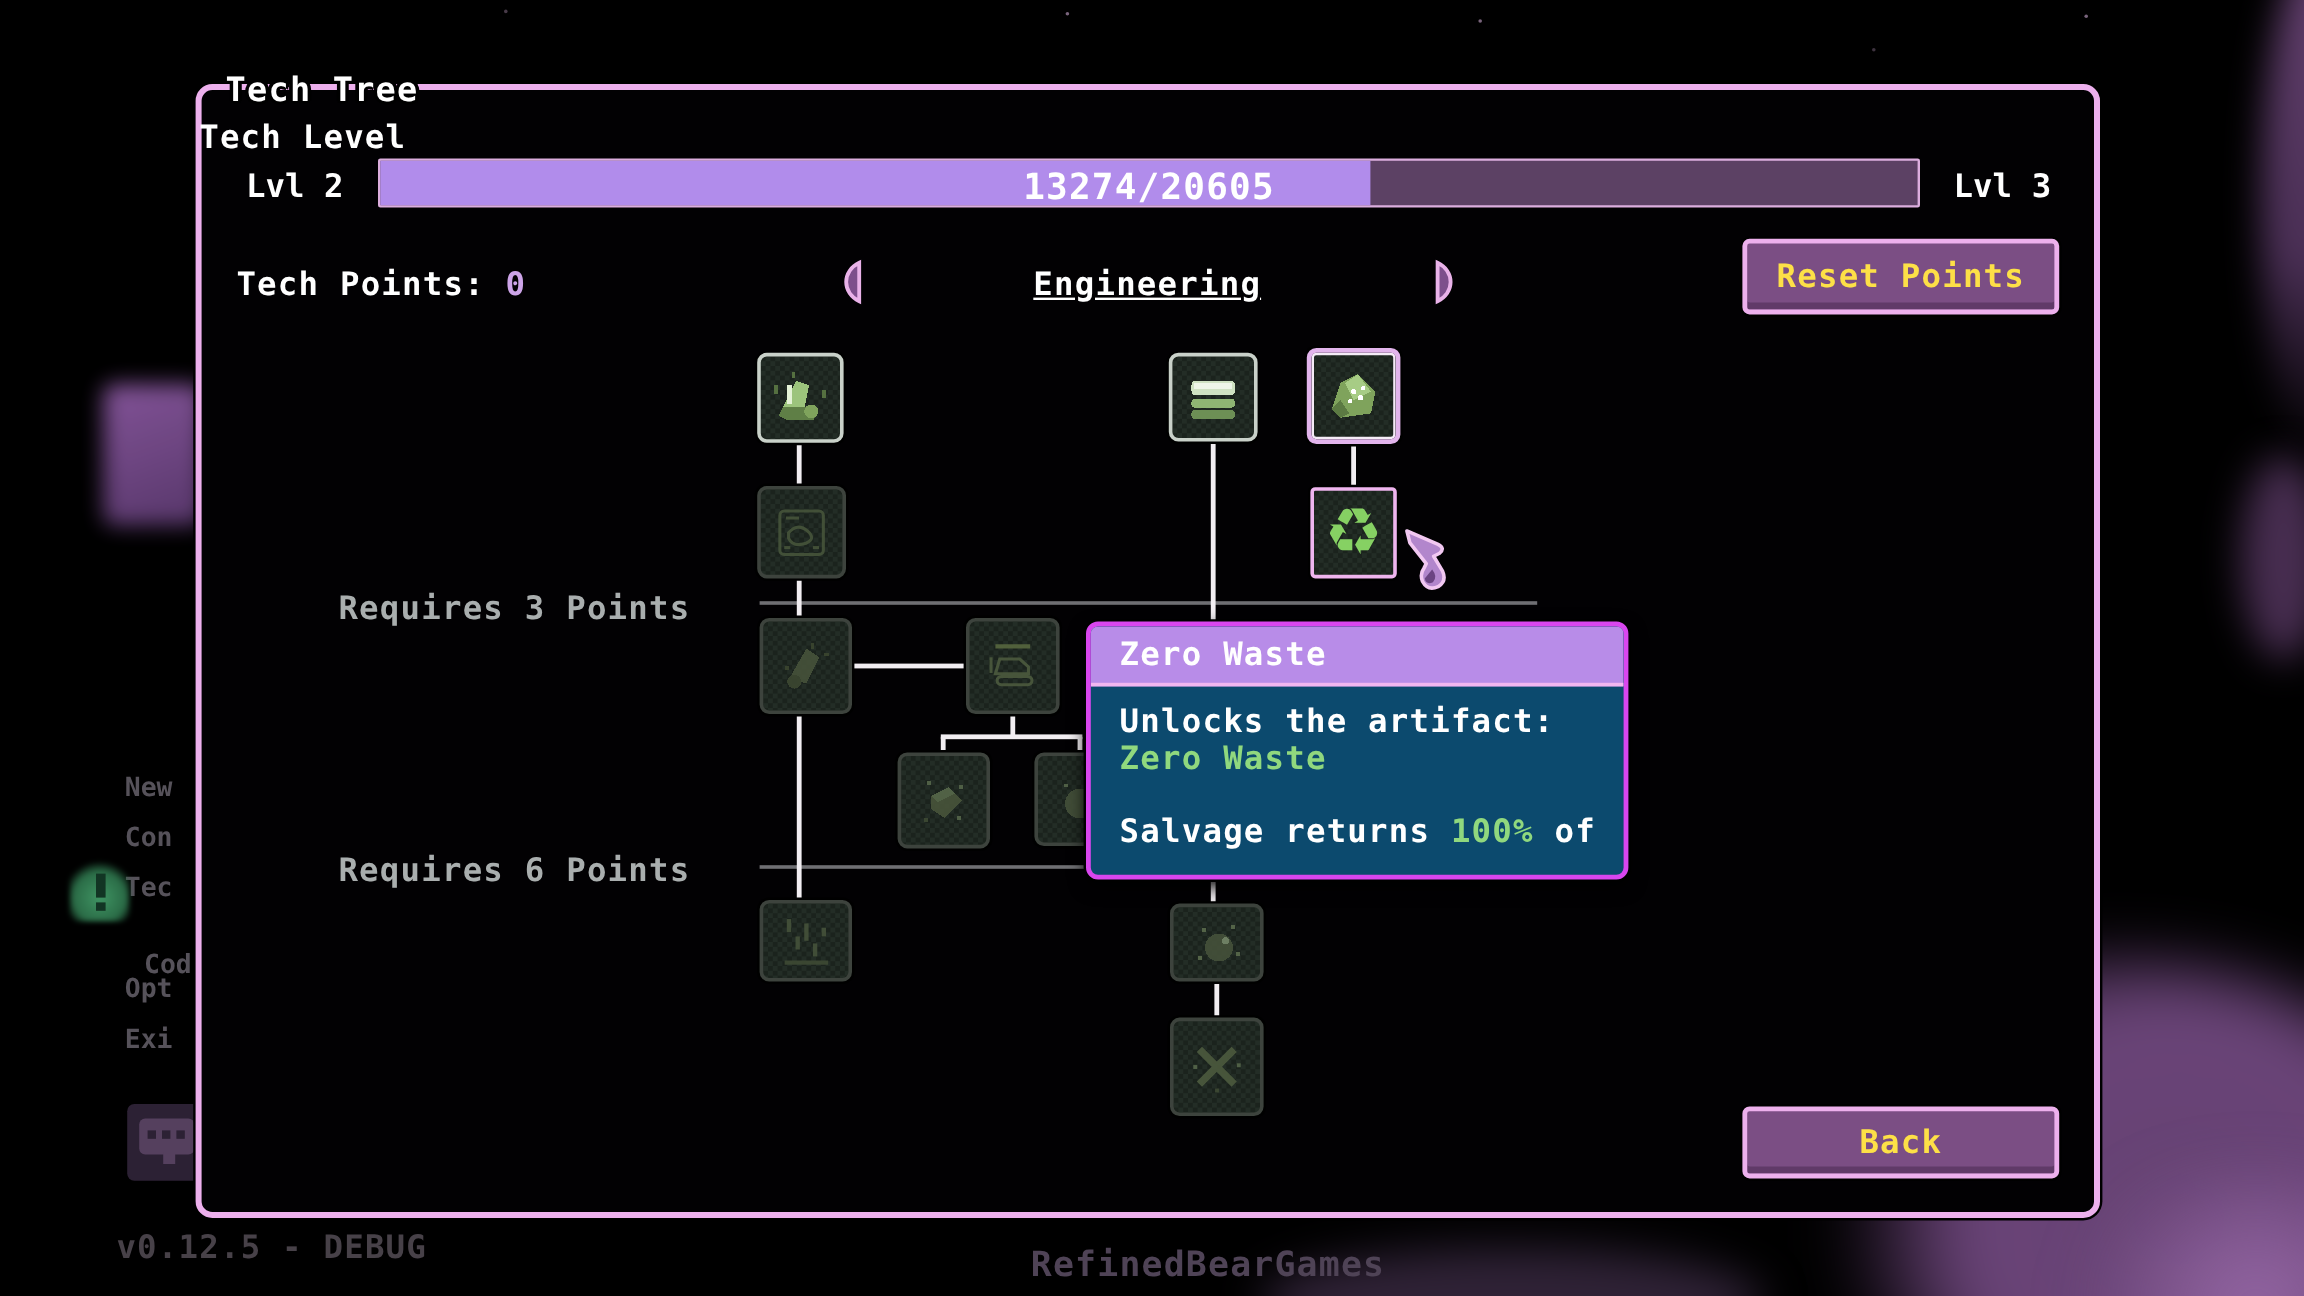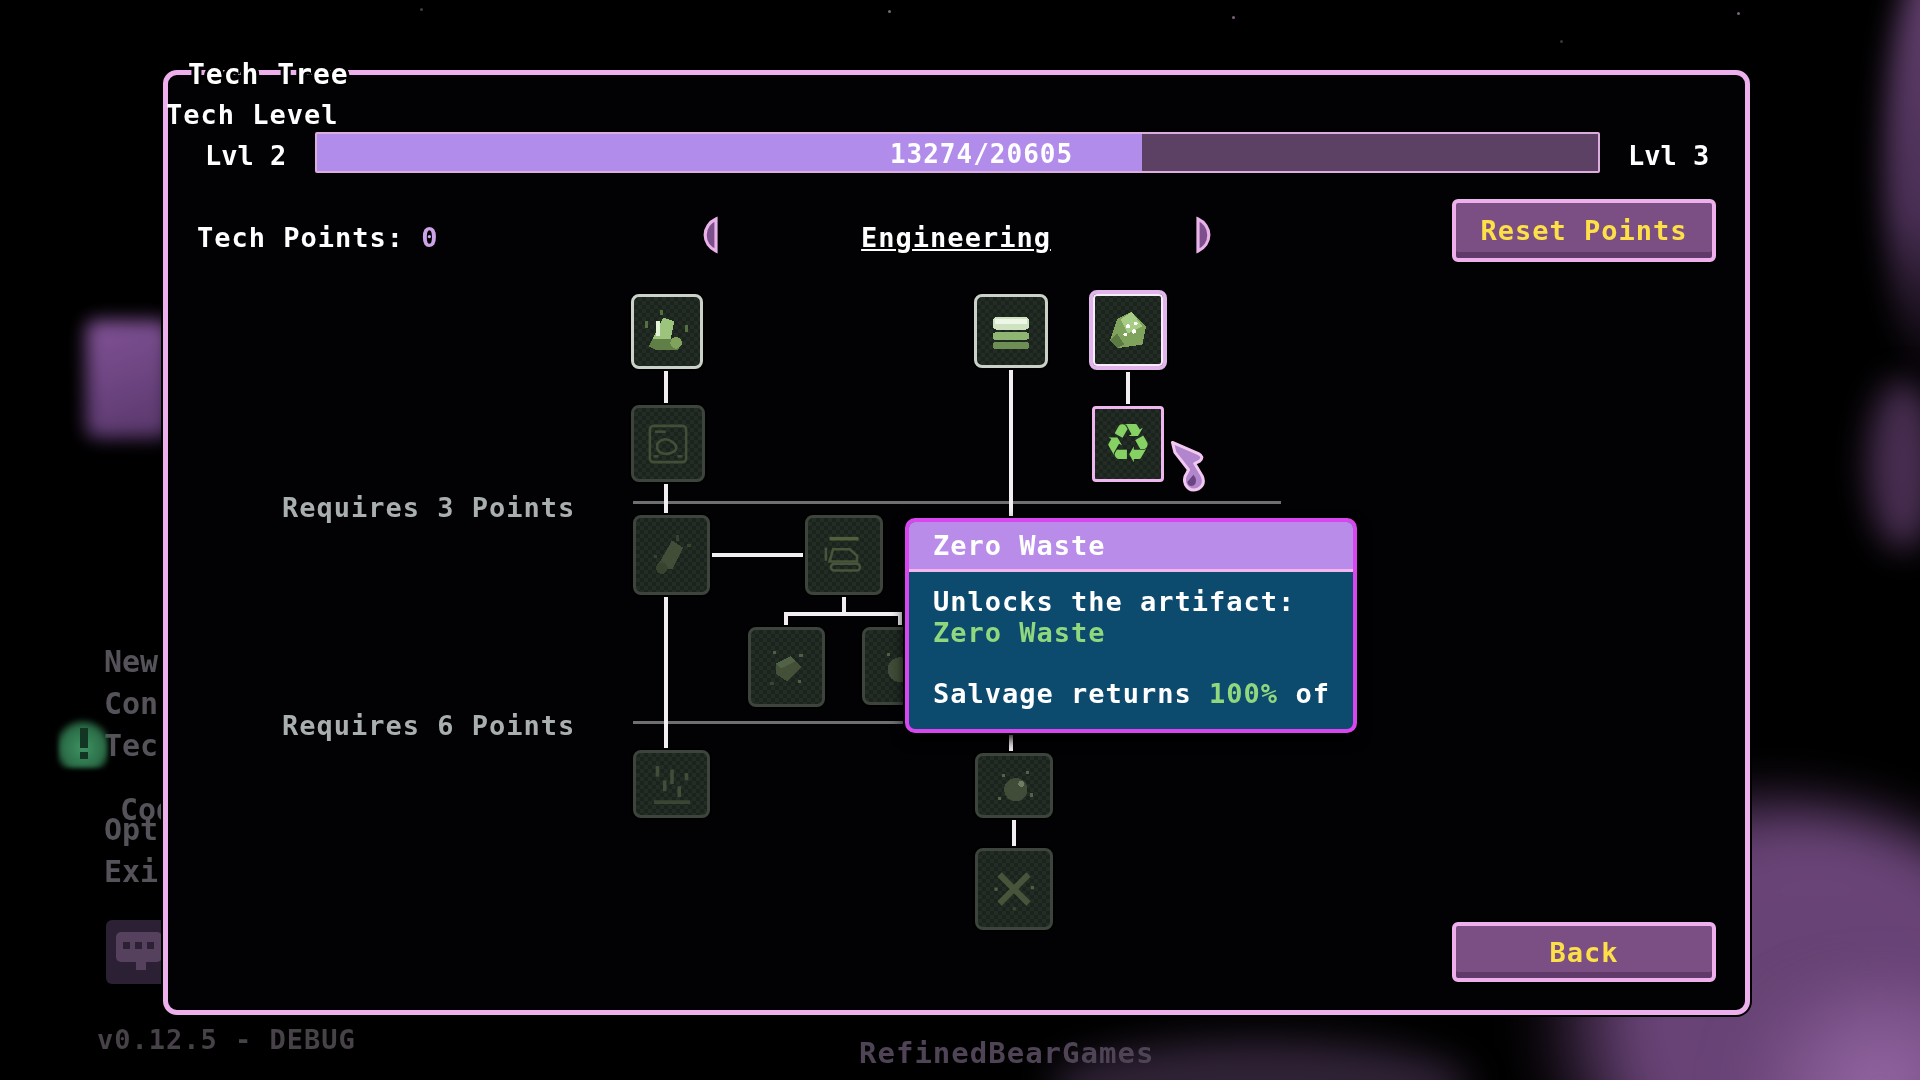--- a/index.html
+++ b/index.html
@@ -14,21 +14,21 @@
           background:radial-gradient(circle, #a372b3cc 0%, transparent 70%); }
   .neb3 { left:1884px; top:-40px; width:90px; height:420px;
           background:linear-gradient(180deg,#7a4f88cc,#4a2f55 60%,transparent); filter:blur(14px); }
   .neb4 { left:1868px; top:380px; width:70px; height:170px; background:#6a4478aa; filter:blur(16px); }
   .neb5 { left:1050px; top:1040px; width:420px; height:90px; background:#58406688; filter:blur(18px); }
   .logo-blur { position:absolute; left:86px; top:320px; width:84px; height:118px; z-index:0;
           background:linear-gradient(160deg,#8a58a0,#5c3a70); filter:blur(9px); border-radius:10px; opacity:.95; }
   .star { position:absolute; width:3px; height:3px; border-radius:50%; background:#caa6ce; opacity:.6; z-index:0; }
 
   .bg-menu-item { position:absolute; left:104px; width:60px; height:34px; overflow:hidden;
-          font-size:30px; color:#56525a; z-index:0; white-space:nowrap; }
+          font-size:22px; color:#56525a; z-index:0; white-space:nowrap; }
   .excl-badge { position:absolute; left:58px; top:718px; width:50px; height:50px; z-index:0;
           background:radial-gradient(circle at 50% 60%, #3f9463 0%, #2a6b46 55%, transparent 78%);
           filter:blur(2px); border-radius:8px; }
   .excl-bar { position:absolute; left:80px; top:728px; width:8px; height:20px; background:#123524; z-index:0; }
   .excl-dot { position:absolute; left:80px; top:752px; width:8px; height:7px; background:#123524; z-index:0; }
   .chat-tile { position:absolute; left:106px; top:920px; width:66px; height:64px; background:#2c2134;
           border-radius:6px; z-index:0; }
   .chat-bubble { position:absolute; left:10px; top:12px; width:46px; height:30px; background:#55405e; border-radius:5px; }
   .chat-bubble i { position:absolute; top:10px; width:7px; height:7px; background:#2c2134; }
   .chat-tail { position:absolute; left:30px; top:40px; width:10px; height:10px; background:#55405e; }
@@ -45,22 +45,22 @@
   .tech-level-title { position:absolute; left:166px; top:99px; width:1903px; 
            font-size:27px; letter-spacing:1px; z-index:2; }
 
   .lvl-label { position:absolute; top:140px; font-size:27px; z-index:2; }
   .lvl-left  { left:205px; }
   .lvl-right { left:1628px; }
 
   .progress { position:absolute; left:315px; top:132px; width:1285px; height:41px; z-index:2;
            background:#5c4164; border:2px solid #dcaede; border-radius:2px; }
   .progress-fill { position:absolute; left:0; top:0; height:100%; background:#b18ceb; }
-  .progress-text { position:absolute; left:0; top:5px; width:100%; text-align:center; font-size:26px;
-           color:#fff; letter-spacing:1px;margin-left:24px; }
+  .progress-text { position:absolute; left:0; top:5px; width:100%; text-align:center; font-size:30px;
+           color:#fff; letter-spacing:1px; }
 
   .tech-points { position:absolute; left:197px; top:222px; font-size:27px; z-index:2; letter-spacing:1px; }
   .tech-points .pts { color:#cda4e8; }
   .category-label { position:absolute; left:720px; top:222px; width:472px; text-align:center; font-size:27px;
            z-index:2; letter-spacing:1px;text-decoration:underline; }
   .arrow { position:absolute; top:215px; width:28px; height:40px; z-index:2; cursor:pointer; }
   .arrow-left { left:692px; } .arrow-right { left:1194px; }
 
   .pxbtn { position:absolute; background:#7b4e84; border:4px solid #edb0ed; border-radius:6px;
            color:#fde047; font-size:27px; font-weight:bold; font-family:inherit; letter-spacing:1px;

